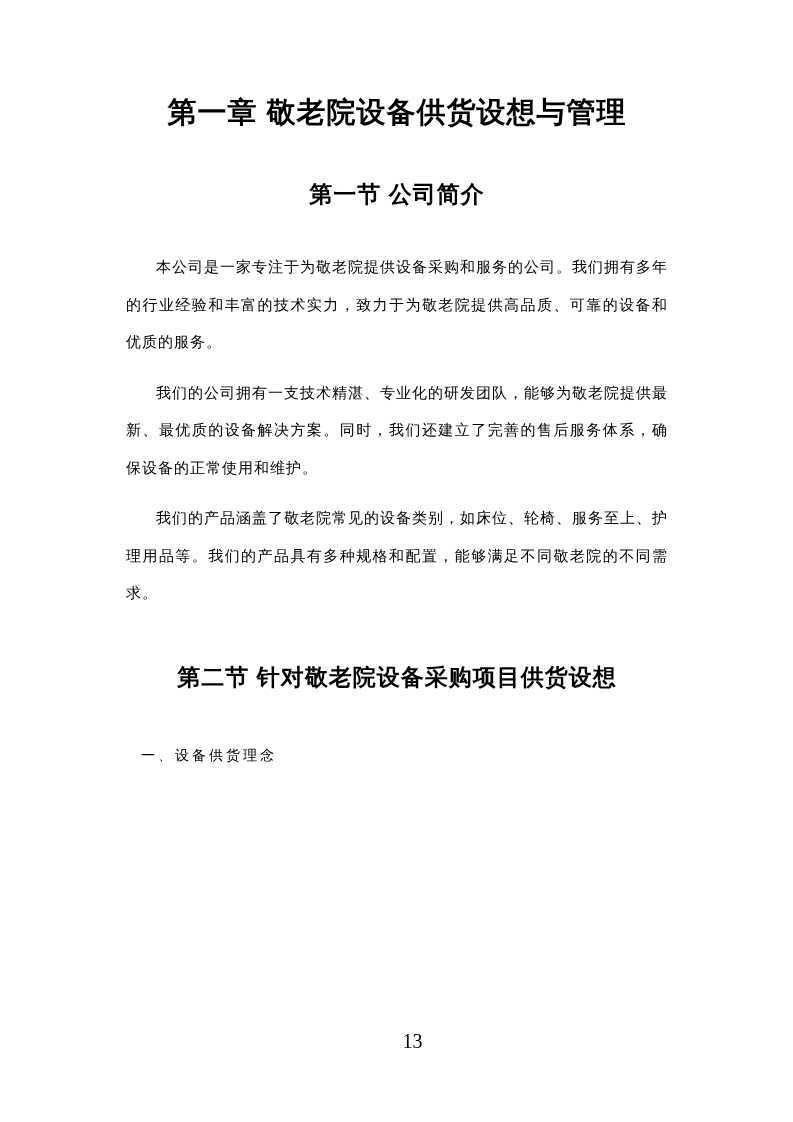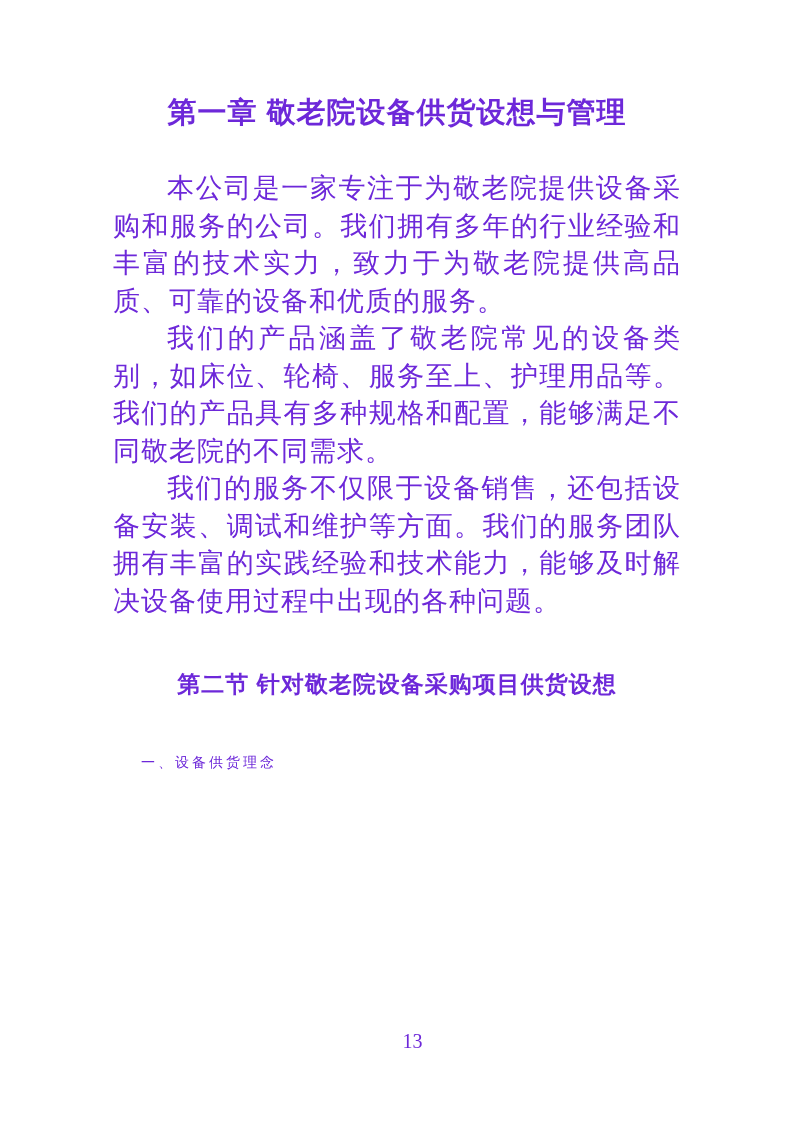--- a/index.html
+++ b/index.html
@@ -5,21 +5,21 @@
   html, body {
     margin: 0;
     padding: 0;
     background: #ffffff;
   }
   .page {
     position: relative;
     width: 793px;
     height: 1122px;
     background: #ffffff;
-    color: #6d28d9;
+    color: #000000;
     font-family: "Liberation Serif", "DejaVu Serif", serif;
     overflow: hidden;
   }
   .content {
     position: absolute;
     left: 113px;
     width: 568px;
     top: 0;
   }
   .chapter-heading {
@@ -43,22 +43,22 @@
     letter-spacing: 1px;
     white-space: nowrap;
   }
   .section-heading.second {
     text-align: center;
   }
   .body-text {
     margin-top: 40px;
   }
   .body-text p {
-    margin: 0;
-    font-size: 27px;
+    margin: 13px;
+    font-size: 15px;
     line-height: 37.5px;
     letter-spacing: 1px;
     text-align: justify;
     text-indent: 2em;
   }
   .sub-heading {
     margin: 49px 0 0 0;
     font-size: 14px;
     line-height: 30px;
     font-weight: normal;
@@ -76,25 +76,26 @@
   }
 </style>
 </head>
 <body>
 
 <div class="page">
   <div class="content">
 
     <h1 class="chapter-heading">第一章 敬老院设备供货设想与管理</h1>
 
+    <h2 class="section-heading">第一节 公司简介</h2>
 
     <div class="body-text">
       <p>本公司是一家专注于为敬老院提供设备采购和服务的公司。我们拥有多年的行业经验和丰富的技术实力，致力于为敬老院提供高品质、可靠的设备和优质的服务。</p>
+      <p>我们的公司拥有一支技术精湛、专业化的研发团队，能够为敬老院提供最新、最优质的设备解决方案。同时，我们还建立了完善的售后服务体系，确保设备的正常使用和维护。</p>
       <p>我们的产品涵盖了敬老院常见的设备类别，如床位、轮椅、服务至上、护理用品等。我们的产品具有多种规格和配置，能够满足不同敬老院的不同需求。</p>
-      <p>我们的服务不仅限于设备销售，还包括设备安装、调试和维护等方面。我们的服务团队拥有丰富的实践经验和技术能力，能够及时解决设备使用过程中出现的各种问题。</p>
     </div>
 
     <h2 class="section-heading second">第二节 针对敬老院设备采购项目供货设想</h2>
 
     <h3 class="sub-heading">一、设备供货理念</h3>
 
   </div>
 
   <div class="page-number">13</div>
 </div>

